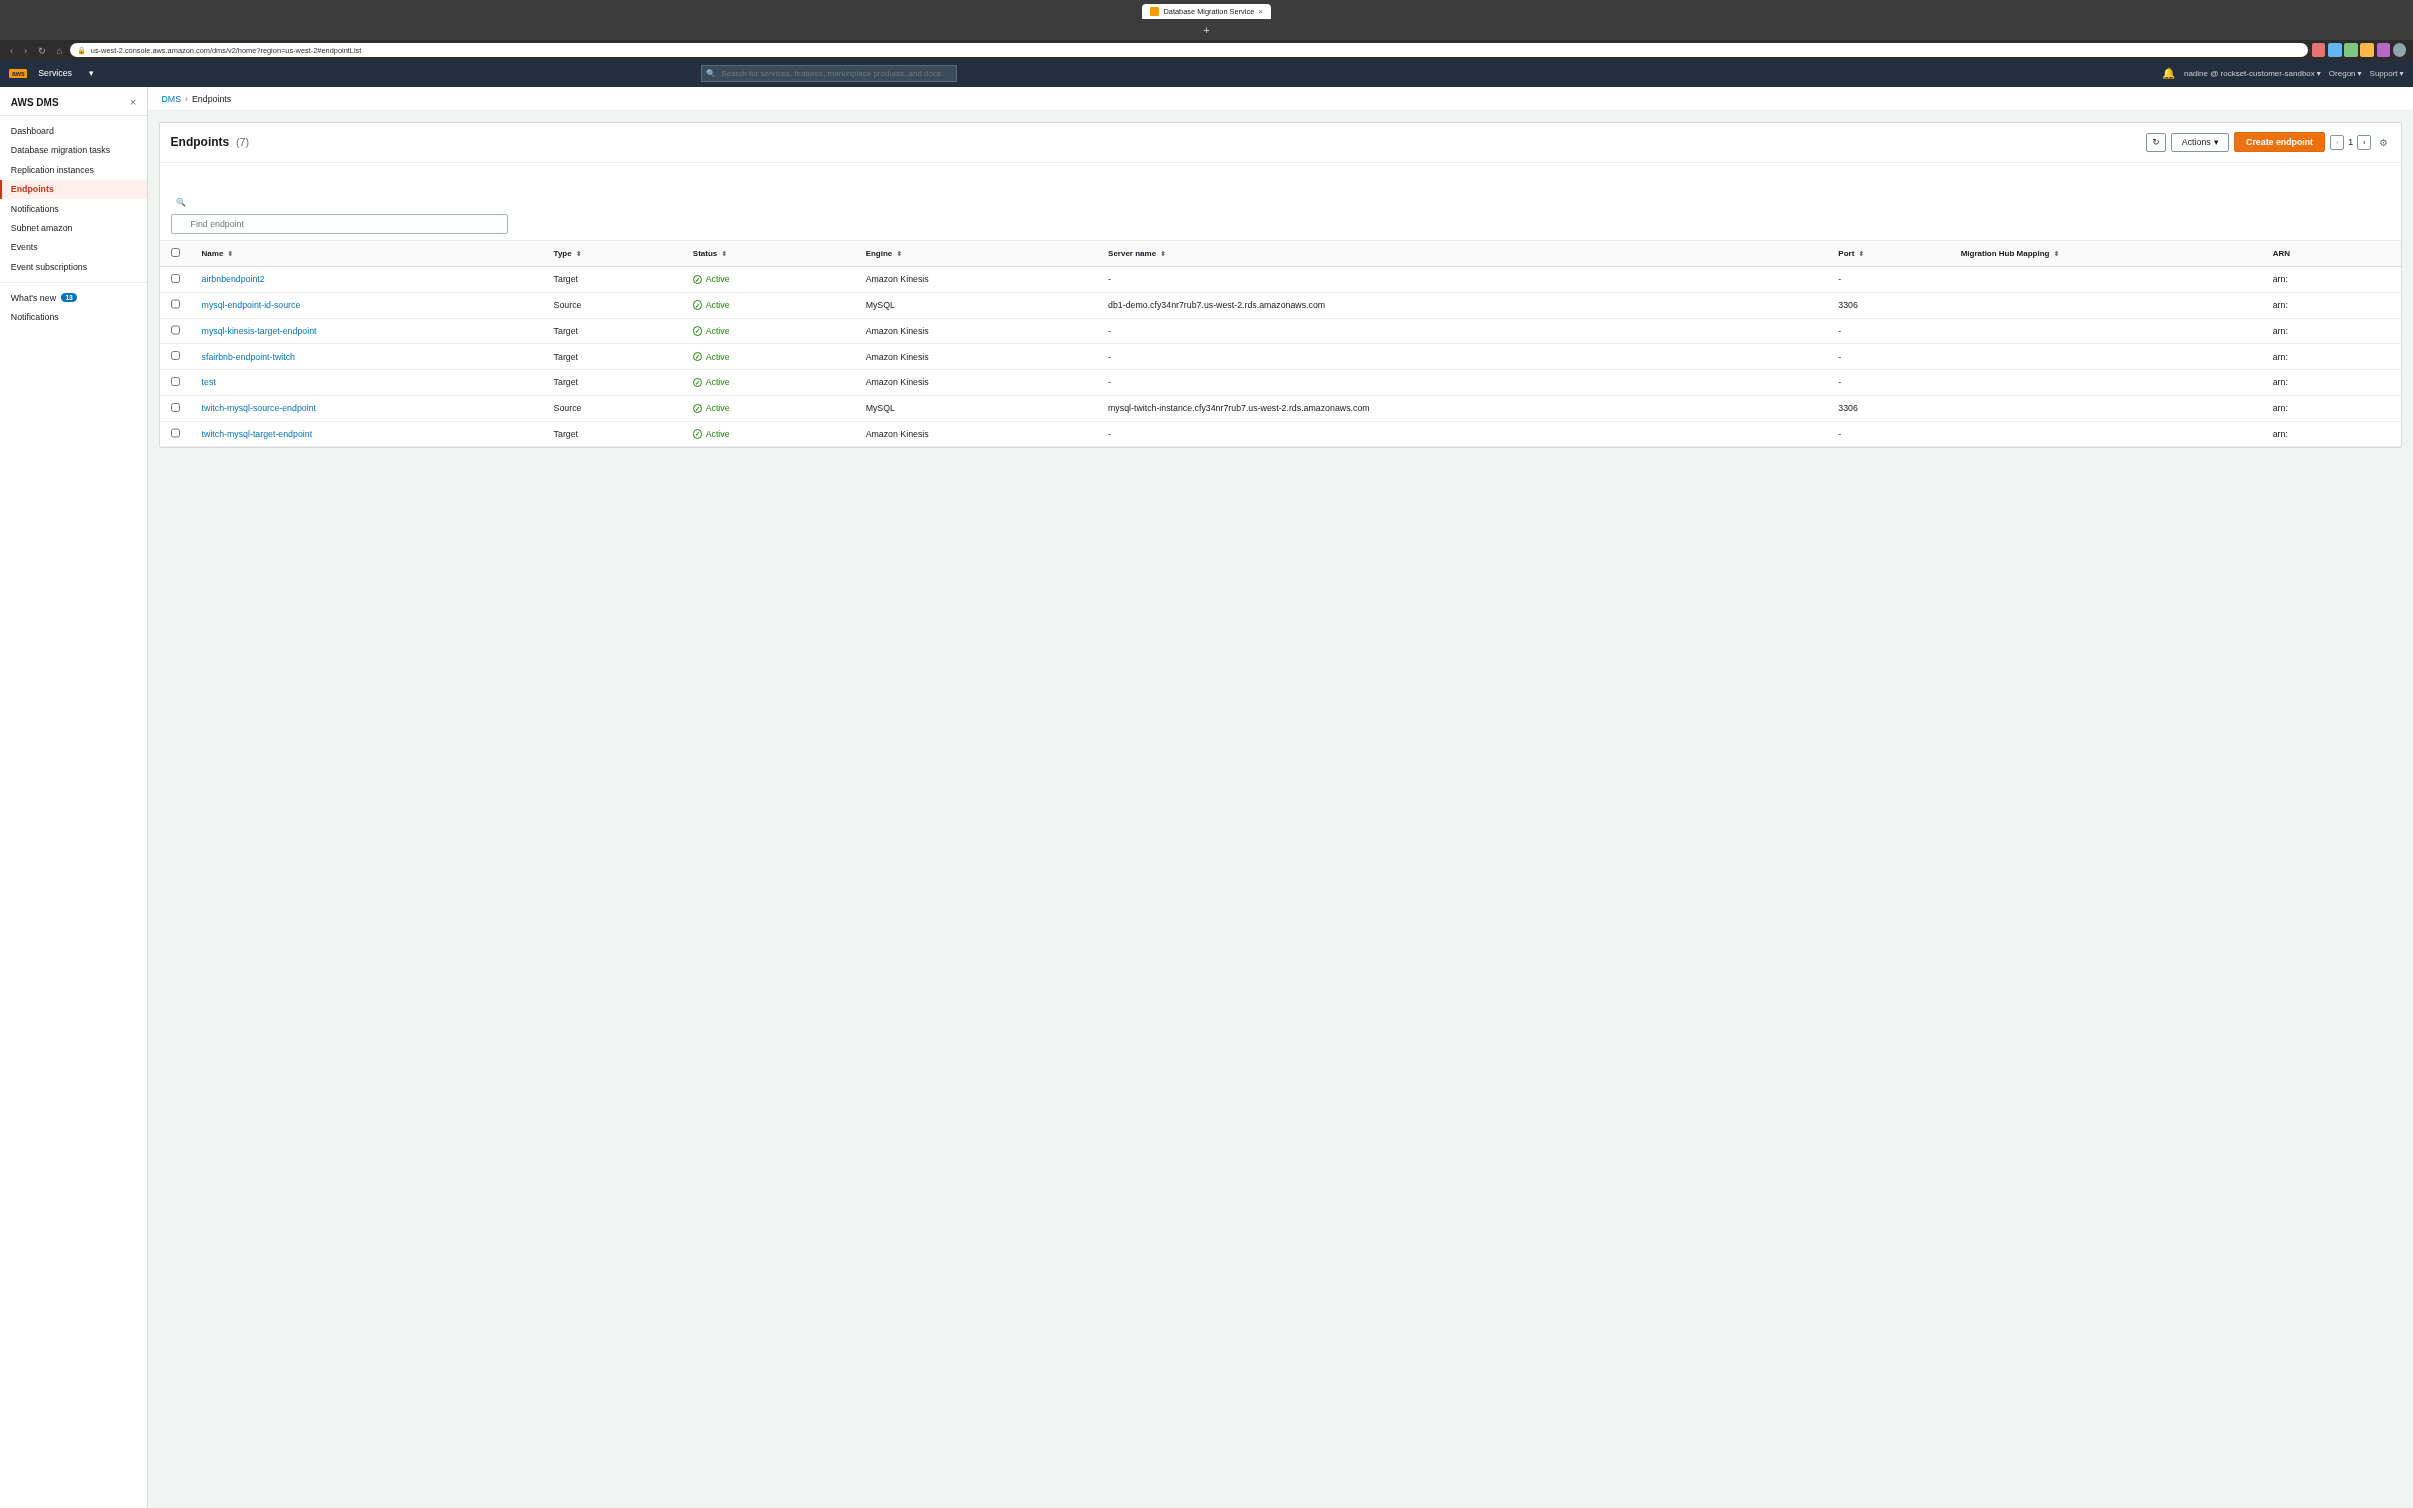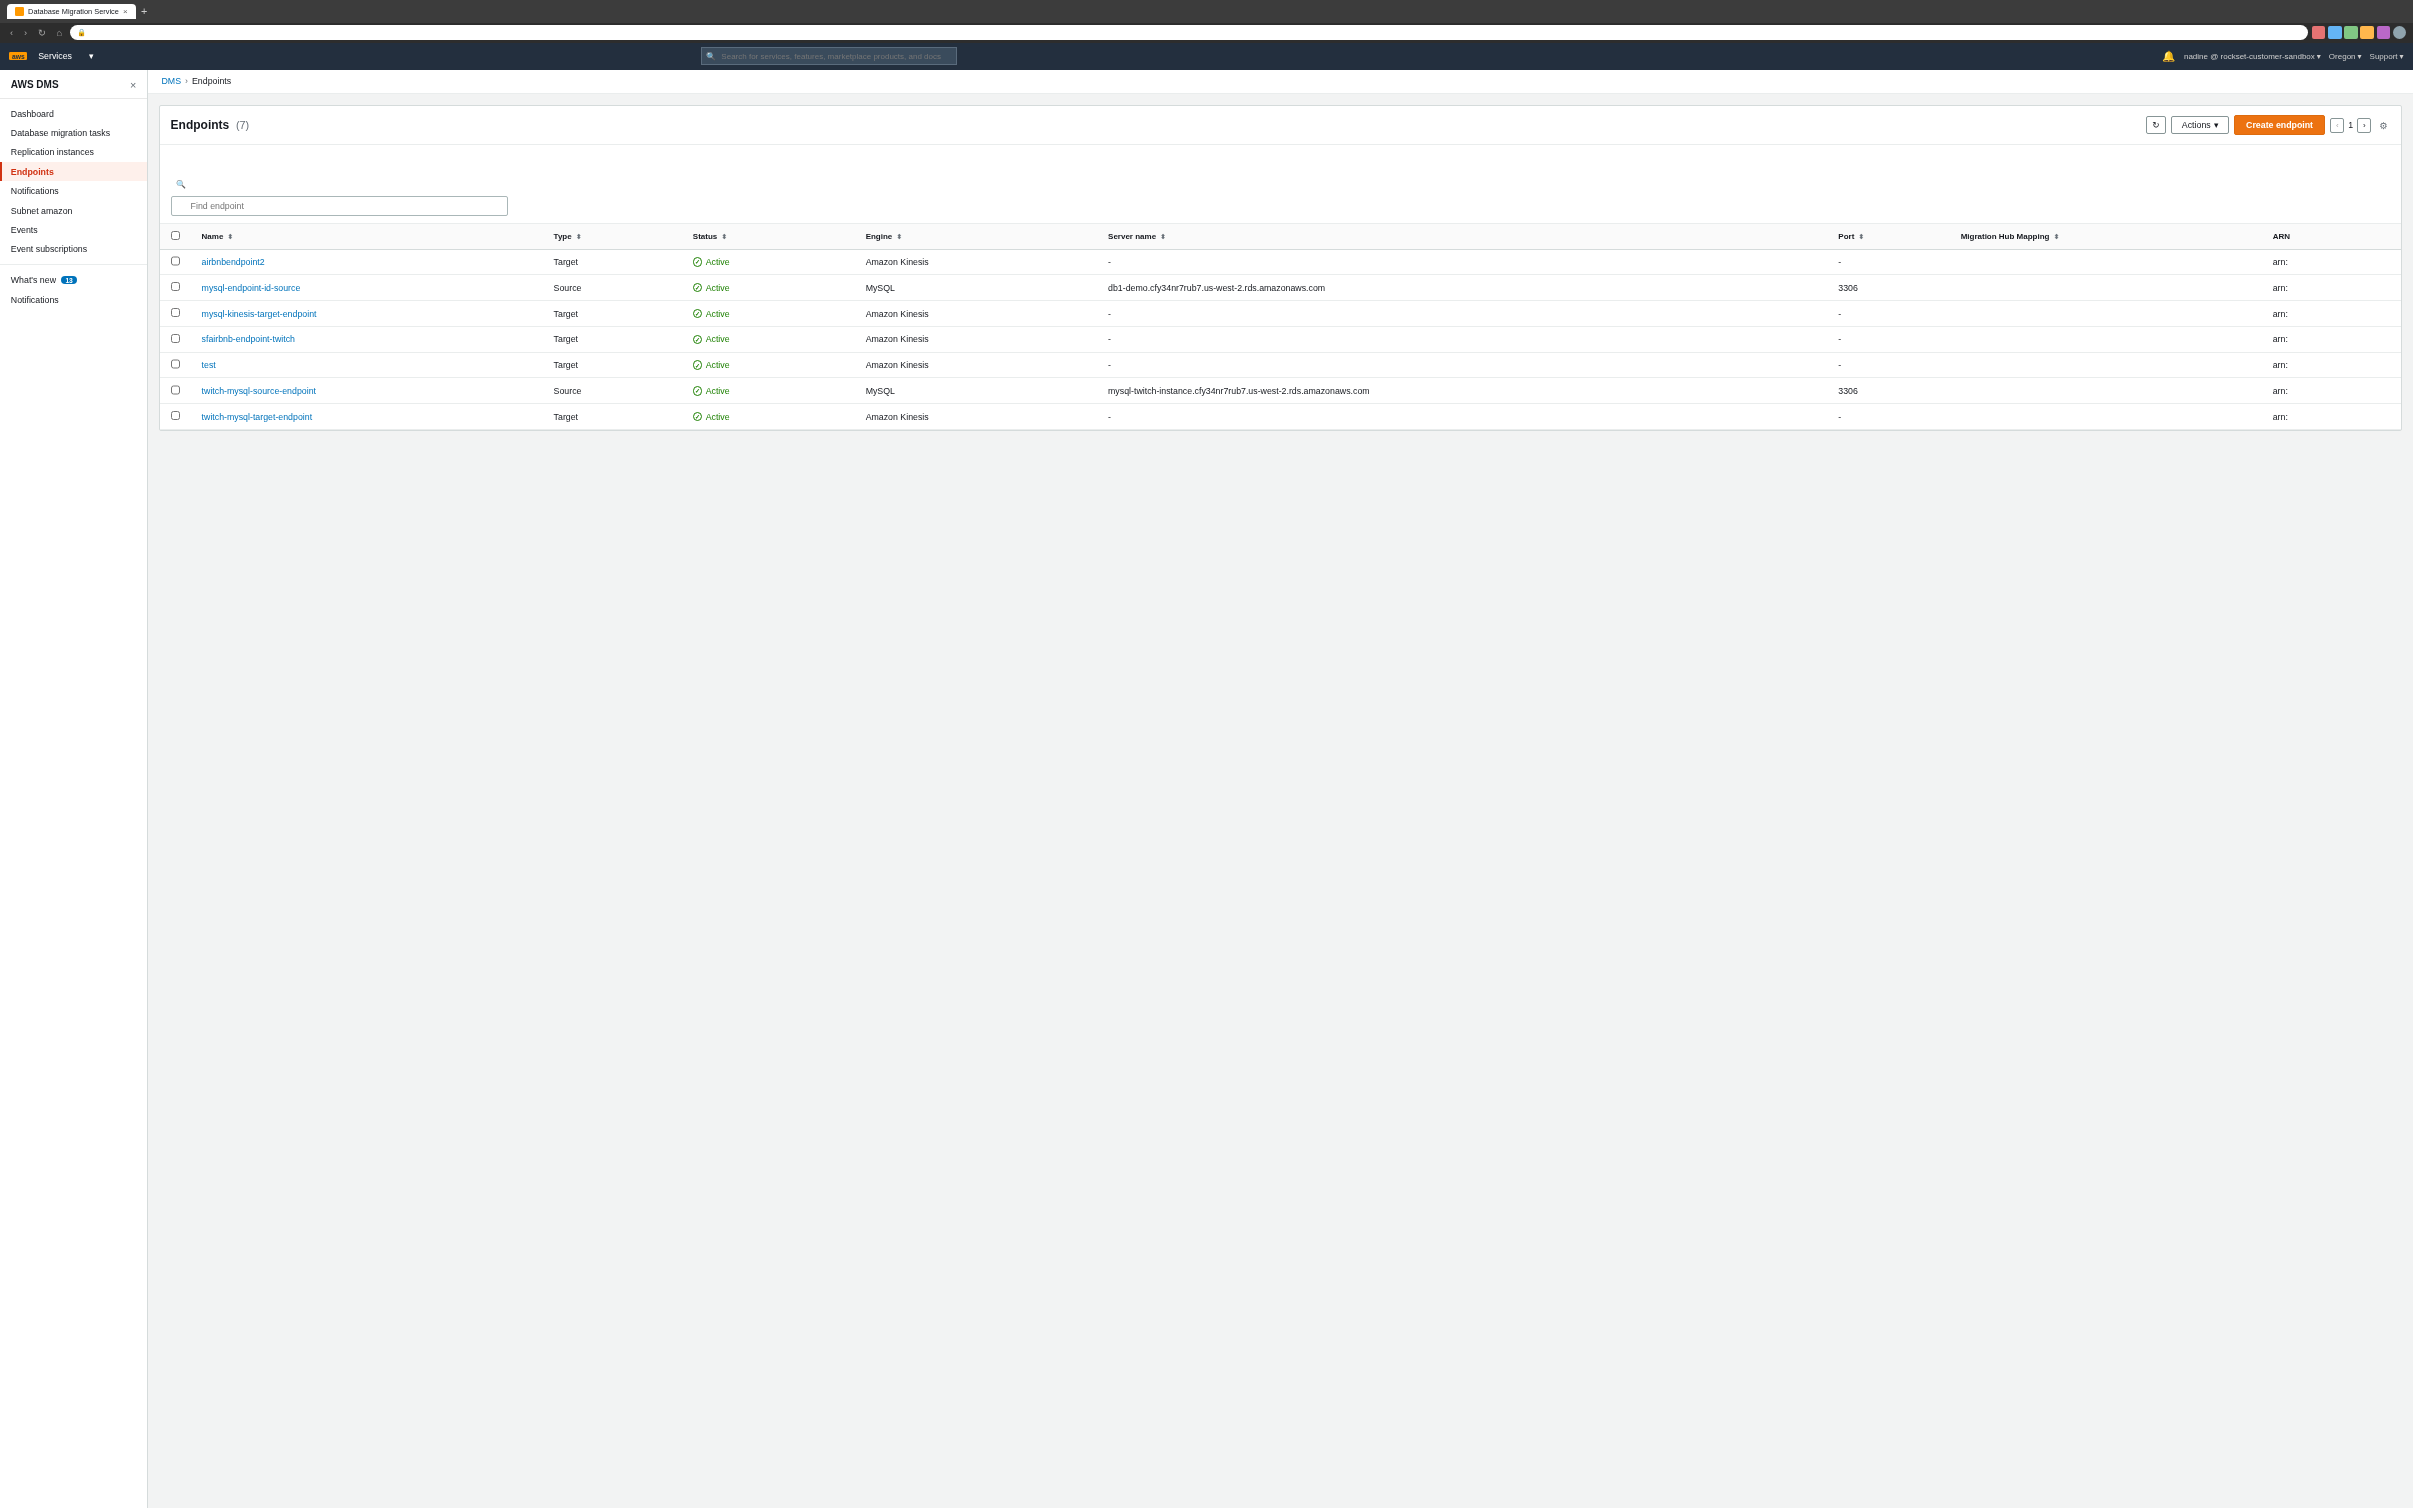--- a/index.html
+++ b/index.html
@@ -1,19 +1,19 @@
 <!DOCTYPE html>
 <html style="font-size:10.8px"><head>
   <meta charset="utf-8">
   <style>
     * { box-sizing: border-box; margin: 0; padding: 0; }
     body { font-family: -apple-system, BlinkMacSystemFont, 'Segoe UI', Arial, sans-serif; font-size: 8.8px; background: #f2f3f3; color: #16191f; }
 
     
-    .browser-chrome { background: #3c3c3c; padding: 4px 6.7px; display: flex; align-items: center; gap: 5.4px; }
+    .browser-chrome { background: #3c3c3c; padding: 4px 6.7px; display: flex; align-items: center; gap: 5.4px; flex-direction: column; }
     .browser-tab { background: #fff; border-radius: 4px 4px 0 0; padding: 2.7px 8px; font-size: 7.4px; display: flex; align-items: center; gap: 4px; min-width: 108px; }
     .browser-tab-icon { width: 9.4px; height: 9.4px; background: #f90; border-radius: 1.3px; display: inline-block; }
     .browser-tab-close { margin-left: auto; color: #666; cursor: pointer; font-size: 8px; }
     .browser-new-tab { color: #ccc; font-size: 10.8px; cursor: pointer; }
     .browser-nav { display: flex; align-items: center; gap: 4px; padding: 2.7px 6.7px; background: #2d2d2d; }
     .nav-btn { background: none; border: none; color: #aaa; font-size: 9.4px; cursor: pointer; padding: 1.3px 3.4px; }
     .address-bar { flex: 1; background: #fff; border-radius: 13.5px; padding: 2.7px 8px; font-size: 7.4px; color: #333; display: flex; align-items: center; gap: 4px; }
     .address-bar-text { flex: 1; font-size: 7.4px; color: #333; }
     .nav-extensions { display: flex; gap: 2.7px; align-items: center; }
     .ext-icon { width: 13.5px; height: 13.5px; background: #555; border-radius: 2px; display: inline-block; }
@@ -106,20 +106,21 @@
   <span class="browser-new-tab">+</span>
 </div>
 
 <div class="browser-nav">
   <button class="nav-btn">‹</button>
   <button class="nav-btn">›</button>
   <button class="nav-btn">↻</button>
   <button class="nav-btn">⌂</button>
   <div class="address-bar">
     <span style="color:#aaa; font-size:7.4px;">🔒</span>
+    <span class="address-bar-text">us-west-2.console.aws.amazon.com/dms/v2/home?region=us-west-2#endpointList</span>
   </div>
   <div class="nav-extensions">
     <span class="ext-icon" style="background:#e57373;"></span>
     <span class="ext-icon" style="background:#64b5f6;"></span>
     <span class="ext-icon" style="background:#81c784;"></span>
     <span class="ext-icon" style="background:#ffb74d;"></span>
     <span class="ext-icon" style="background:#ba68c8;"></span>
     <span class="ext-icon" style="background:#90a4ae; border-radius:50%;"></span>
   </div>
 </div>

